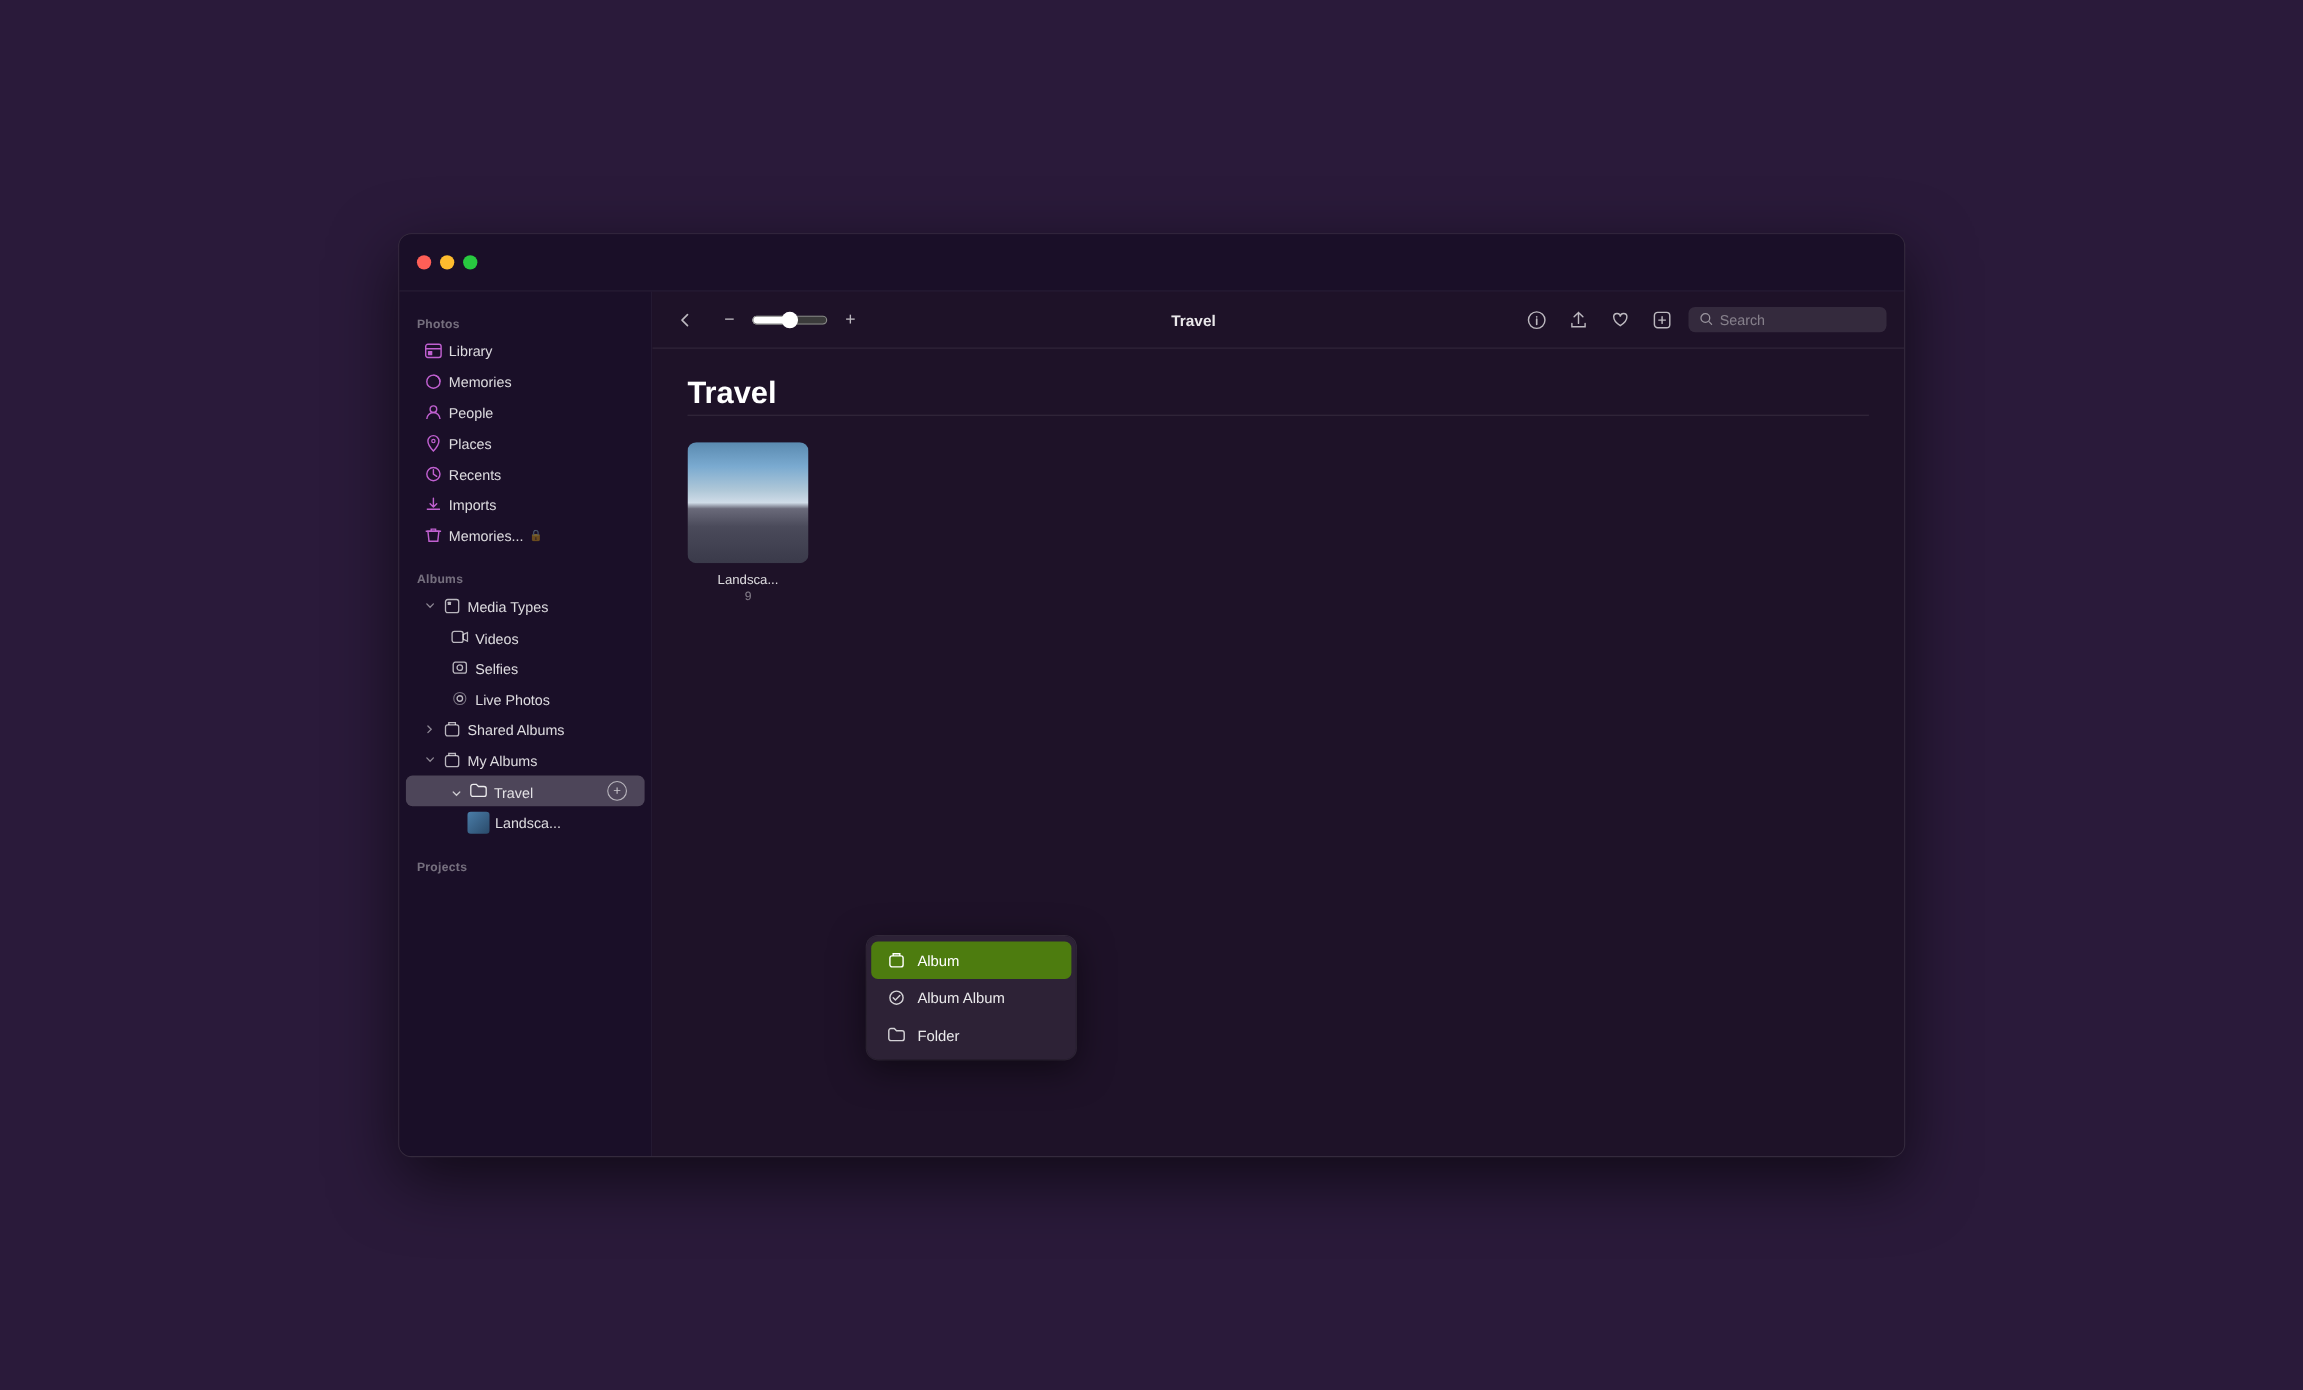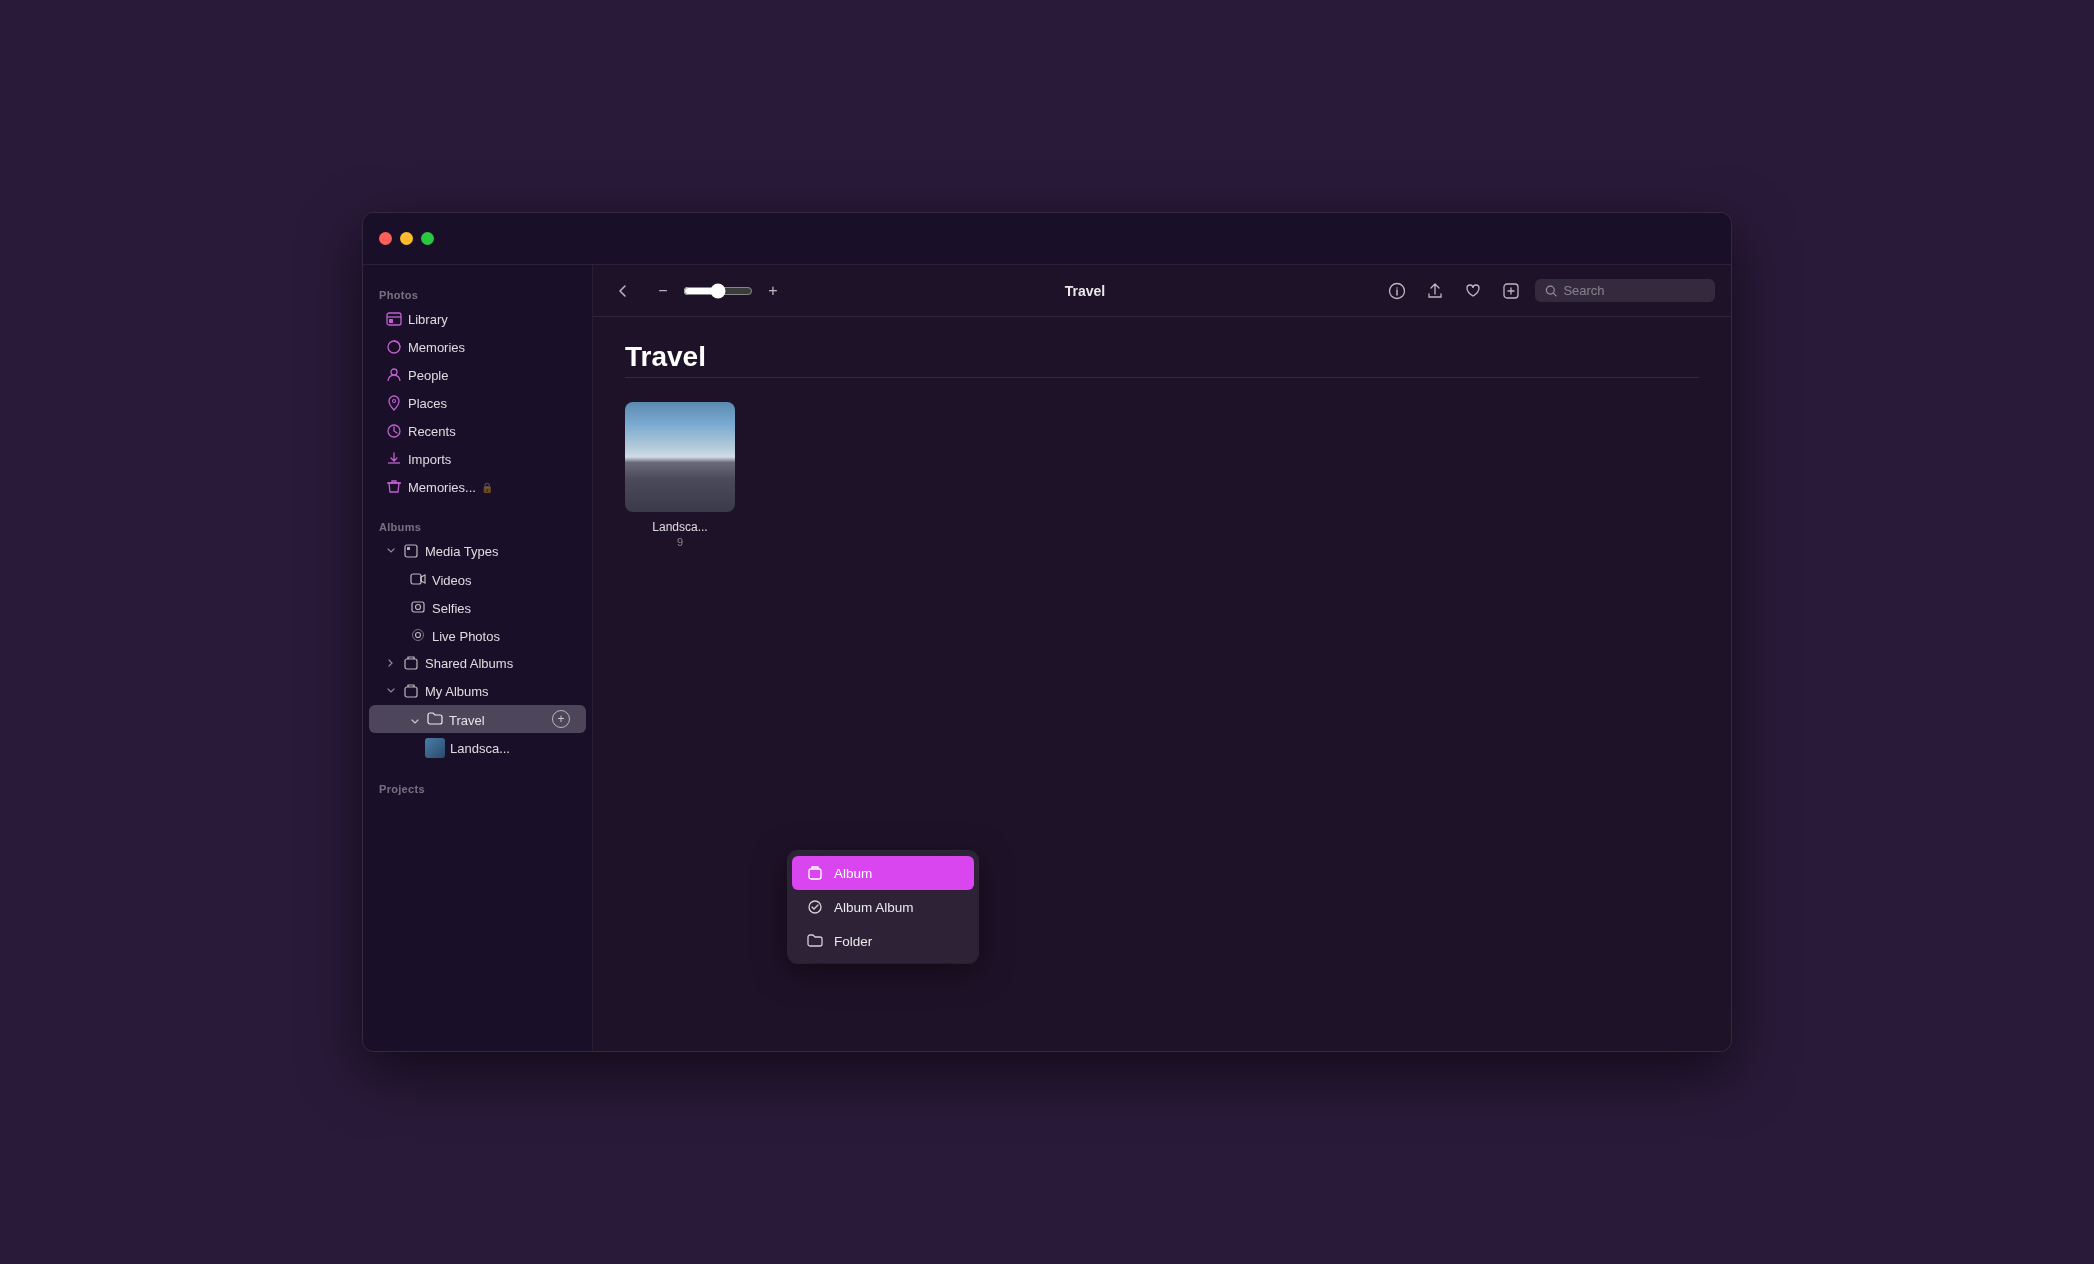--- a/index.html
+++ b/index.html
@@ -180,21 +180,21 @@
       font-size: 16px;
       display: flex;
       align-items: center;
       justify-content: center;
       width: 28px;
       height: 28px;
       border-radius: 4px;
     }
     .search-box {
       display: flex;
-      align-items: flex-end;
+      align-items: flex-start;
       background: rgba(255,255,255,0.1);
       border-radius: 6px;
       padding: 4px 10px;
       gap: 6px;
       width: 180px;
     }
     .search-box input {
       background: none;
       border: none;
       outline: none;
@@ -289,21 +289,21 @@
       align-items: center;
       gap: 10px;
       padding: 8px 14px;
       cursor: pointer;
       font-size: 13.5px;
       color: rgba(255,255,255,0.9);
       border-radius: 6px;
       margin: 0 4px;
     }
     .dropdown-item.highlighted {
-      background: #d946ef;
+      background: #4d7c0f;
       color: #fff;
       text-align: right;
     }
     .dropdown-item-icon {
       width: 18px;
       height: 18px;
       display: flex;
       align-items: center;
       justify-content: center;
       flex-shrink: 0;

